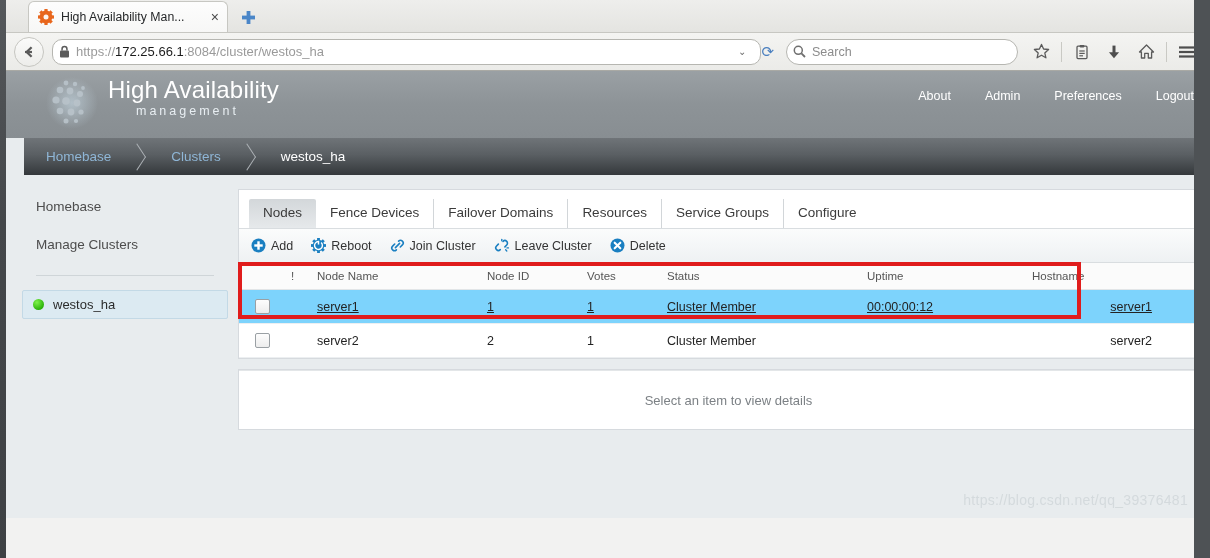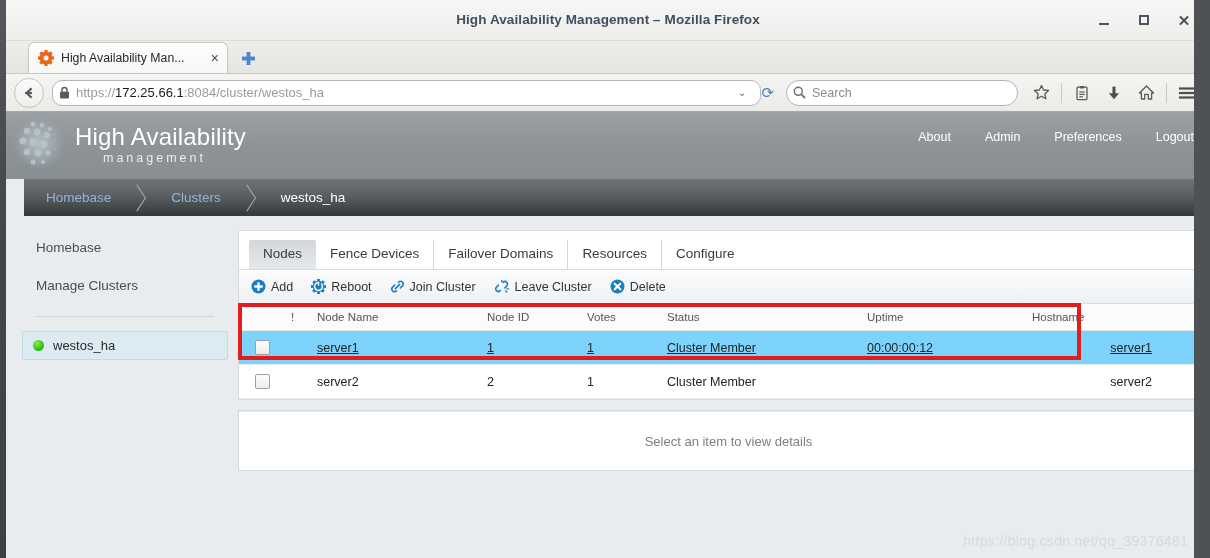--- a/index.html
+++ b/index.html
@@ -254,23 +254,23 @@
   }
 
   
   .app-header {
     position: relative;
     height: 67px;
     background: linear-gradient(180deg, #9aa0a4 0%, #8d9397 50%, #888e92 100%);
   }
   .logo-wrap {
     position: absolute;
-    left: 5px; top: 6px;
-    display: flex;
-    align-items: center;
+    left: 38px; top: 6px;
+    display: flex;
+    align-items: flex-start;
   }
   .logo-dots {
     width: 56px; height: 52px;
     position: relative;
     margin-right: 8px;
   }
   .logo-title {
     color: #ffffff;
     font-size: 24px;
     line-height: 25px;
@@ -497,34 +497,20 @@
   }
 </style>
 </head>
 <body>
 
 <div class="desktop"></div>
 <div class="desktop-edge"></div>
 
 <div class="window">
 
-  <div class="titlebar">
-    <div class="titlebar-title">High Availability Management – Mozilla Firefox</div>
-    <div class="winbtns">
-      <div class="winbtn">
-          <span class="min-gl"></span>
-        </div>
-      <div class="winbtn">
-          <span class="max-gl"></span>
-        </div>
-      <div class="winbtn">
-          <span class="close-gl">✕</span>
-        </div>
-    </div>
-  </div>
 
   <div class="tabstrip">
     <div class="tab">
       <span class="tab-favicon">
         <svg class="gear-svg" width="16" height="16" viewBox="0 0 16 16">
           <g transform="translate(8,8)">
             <circle r="6.4" fill="#e8661c"></circle>
             <g fill="#e8661c">
               <rect x="-1.6" y="-8" width="3.2" height="3.4"></rect>
               <rect x="-1.6" y="4.6" width="3.2" height="3.4"></rect>
@@ -681,20 +667,21 @@
       </div>
 
       <div class="main">
         <div class="panel">
 
           <div class="tabs">
             <div class="ptab active">Nodes</div>
             <div class="ptab">Fence Devices</div>
             <div class="ptab">Failover Domains</div>
             <div class="ptab">Resources</div>
+            <div class="ptab">Service Groups</div>
             <div class="ptab">Configure</div>
           </div>
 
           <div class="toolbar">
             <div class="tool">
               <svg width="15" height="15" viewBox="0 0 15 15">
                 <circle cx="7.5" cy="7.5" r="7" fill="#1a7fc1"></circle>
                 <rect x="6.3" y="3.3" width="2.4" height="8.4" fill="#fff"></rect>
                 <rect x="3.3" y="6.3" width="8.4" height="2.4" fill="#fff"></rect>
               </svg>

